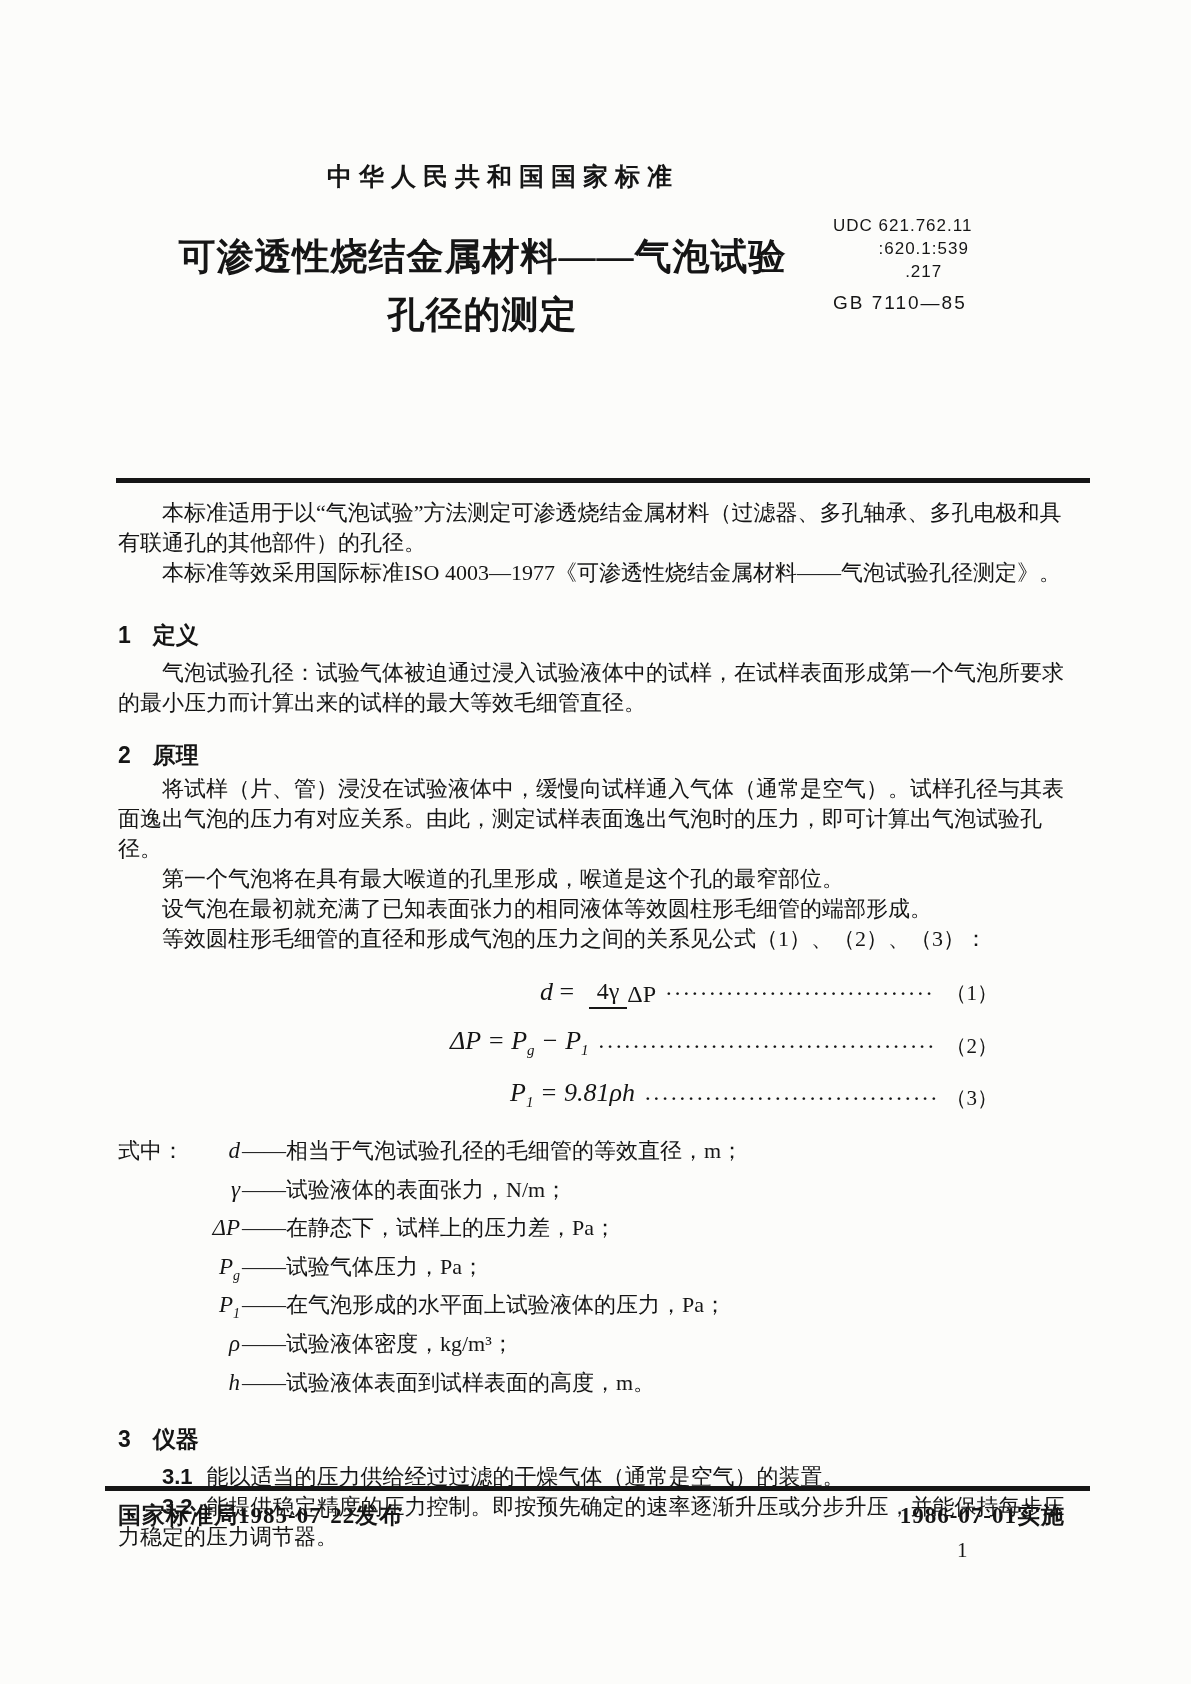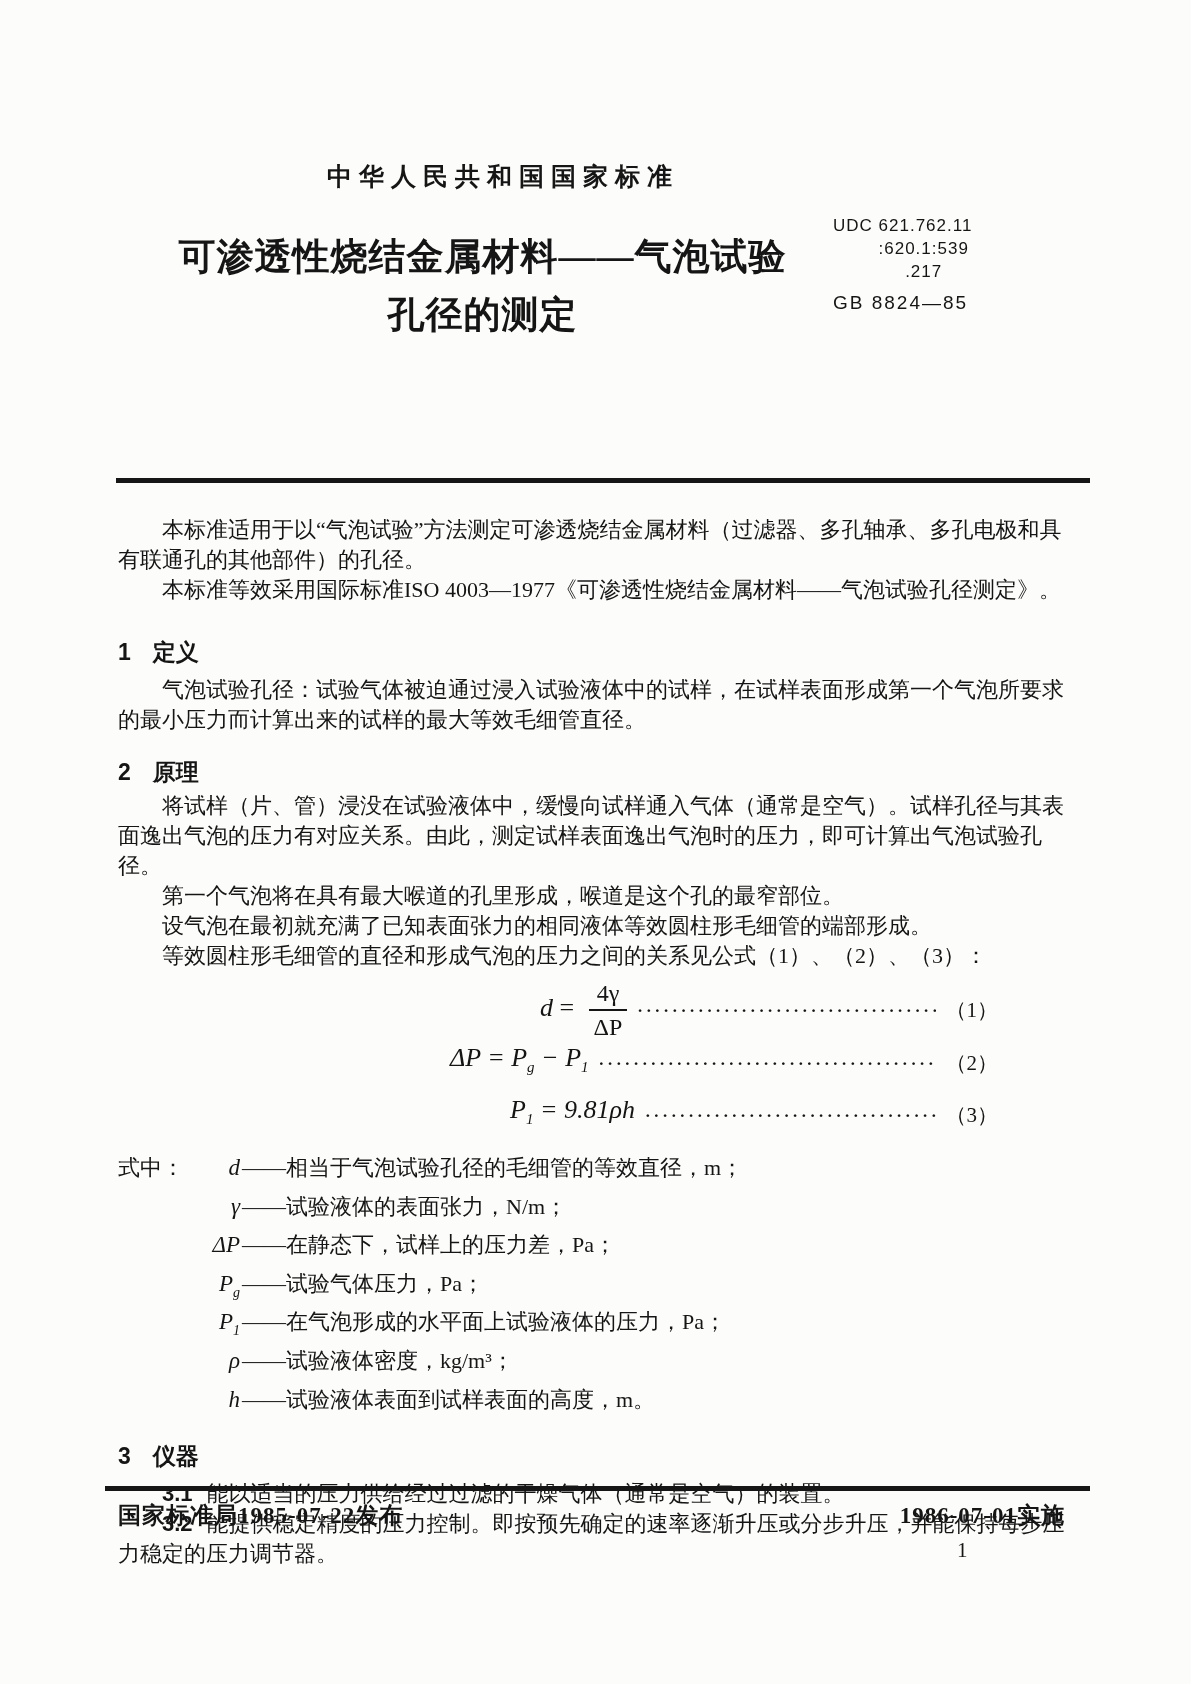--- a/index.html
+++ b/index.html
@@ -37,22 +37,22 @@
     position: absolute; left: 120px; top: 349px; width: 780px;
     text-align: center; font-weight: bold; font-size: 19px;
     line-height: 31px; word-spacing: 7px; letter-spacing: 0.3px;
   }
   .rule-top {
     position: absolute; left: 116px; top: 478px; width: 974px; height: 5px;
     background: #161616;
   }
   
   .body {
-    position: absolute; left: 118px; top: 504px; width: 952px;
-    font-size: 22px; line-height: 30px; padding-top: 11px;
+    position: absolute; left: 118px; top: 479px; width: 952px;
+    font-size: 22px; line-height: 30px; padding-top: 19px;
   }
   .body p { text-indent: 44px; }
   h3.sec {
     font-size: 23px; font-weight: bold; margin: 32px 0 8px 0; line-height: 30px;
     font-family: "Liberation Sans", "DejaVu Sans", sans-serif;
   }
   h3.sec .sec-num { margin-right: 22px; }
   h3.sec-principle { margin-top: 22px; margin-bottom: 4px; }
   h3.sec-apparatus { margin-top: 18px; }
   
@@ -62,21 +62,21 @@
     font-family: "Liberation Serif", "DejaVu Serif", serif;
   }
   .formula i { font-style: italic; }
   .formula sub { font-size: 15px; font-style: italic; }
   .f1 { height: 62px; margin-top: 8px; }
   .f1 .f-main { margin-left: 422px; }
   .f2 { height: 44px; align-items: center; }
   .f2 .f-main { margin-left: 332px; }
   .f3 { height: 44px; margin-top: 8px; }
   .f3 .f-main { margin-left: 392px; }
-  .frac { display: inline-flex; flex-direction: column; text-align: center; vertical-align: middle; margin-left: 8px; }
+  .frac { display: inline-flex; text-align: center; vertical-align: middle; margin-left: 8px; }
   .frac .num { border-bottom: 2px solid #161616; padding: 0 8px 3px; font-size: 24px; line-height: 26px; }
   .frac .den { padding-top: 3px; font-size: 24px; line-height: 26px; }
   .f-dots {
     flex: 1; overflow: hidden; white-space: nowrap;
     letter-spacing: 3px; font-size: 17px; font-weight: bold;
     margin: 0 10px; padding-top: 2px;
   }
   .f-label { font-size: 21px; white-space: nowrap; }
   
   .where { margin-top: 16px; }
@@ -117,21 +117,21 @@
 <body>
 
 <div class="page">
 
   <div class="std-org">中华人民共和国国家标准</div>
 
   <div class="udc">
     <div>UDC 621.762.11</div>
     <div class="ind">:620.1:539</div>
     <div class="ind">.217</div>
-    <div class="gb-code">GB 8824—85</div>
+    <div class="gb-code">GB 7110—85</div>
   </div>
 
   <div class="title-cn">
     <div>可渗透性烧结金属材料——气泡试验</div>
     <div>孔径的测定</div>
   </div>
 
 
   <div class="rule-top"></div>
 

